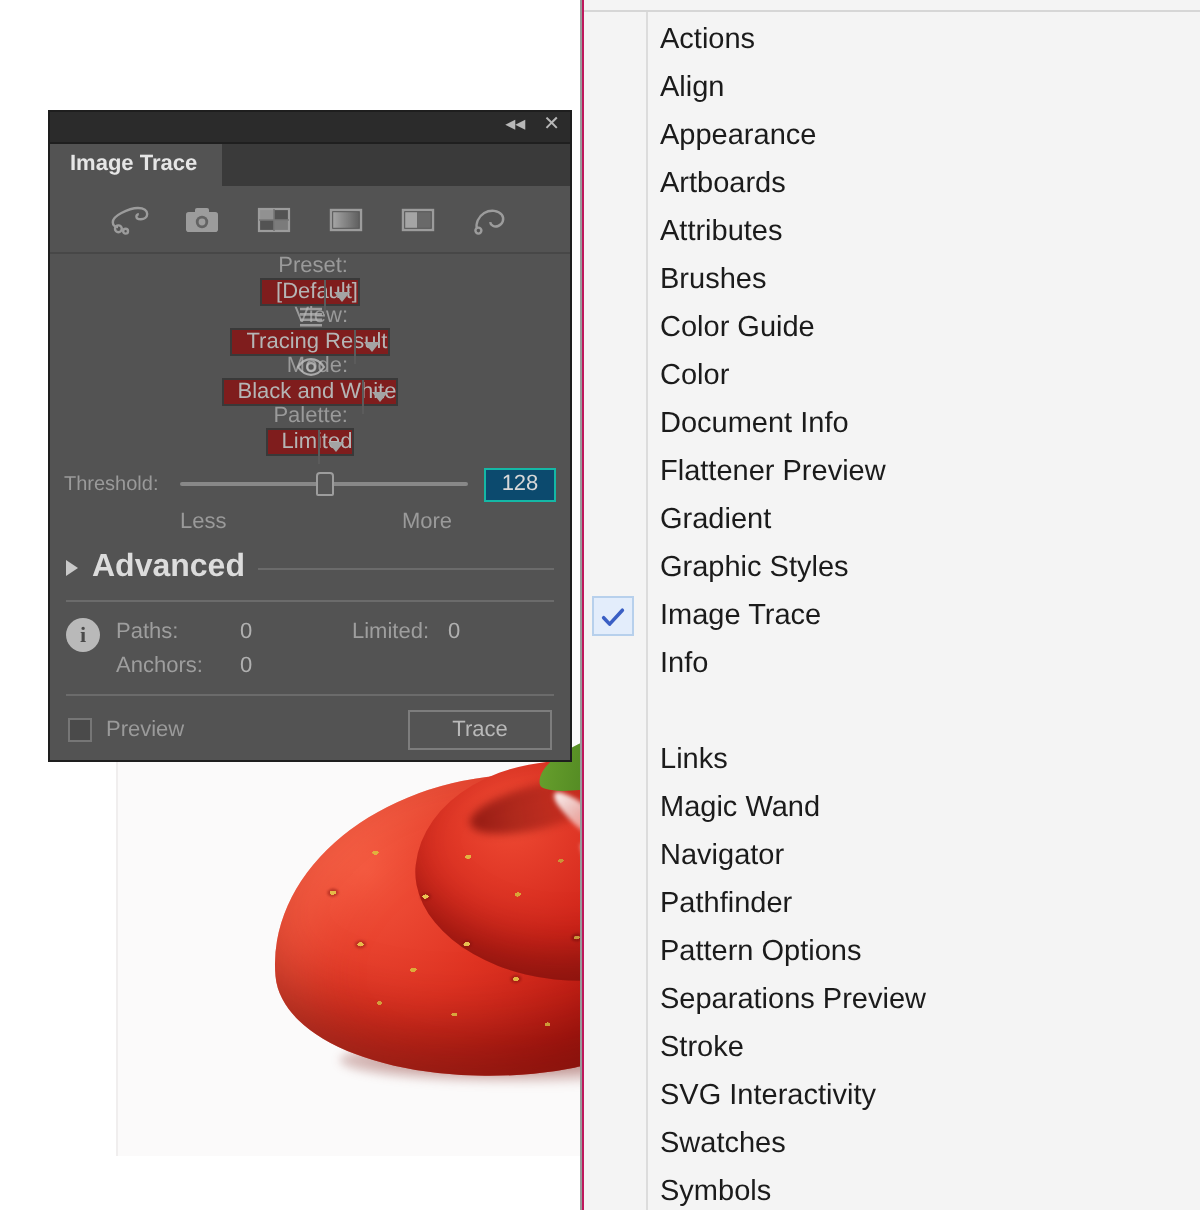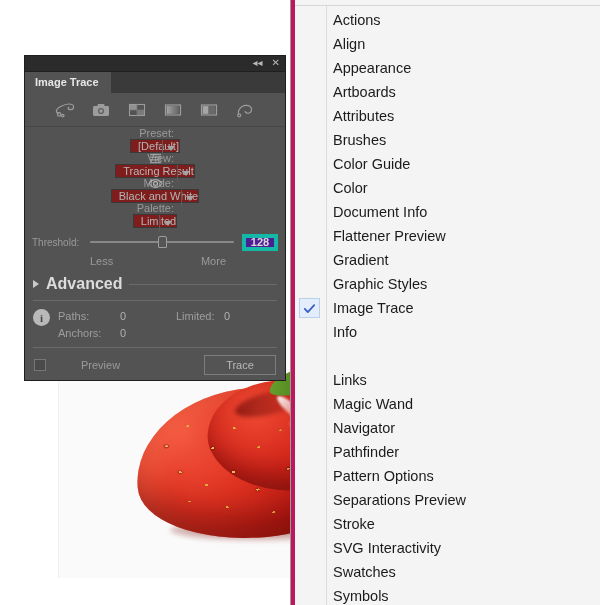--- a/index.html
+++ b/index.html
@@ -160,22 +160,22 @@
 
   .thr-row { display: flex; align-items: center; height: 22px; padding: 0 7px; margin-top: 4px; }
   .thr-label { width: 58px; text-align: left; padding-right: 6px; color: #9a9a9a; font-size: 10px; }
   .slider { flex: 1; position: relative; height: 14px; margin-right: 8px; cursor: pointer; }
   .slider-track { position: absolute; left: 0; right: 0; top: 6px; height: 2px; background: #888; border-radius: 1px; }
   .slider-knob {
     position: absolute; left: 50%; top: 1px; width: 9px; height: 12px; margin-left: -4px;
     background: #555; border: 1px solid #9d9d9d; border-radius: 2px 2px 1px 1px; cursor: grab;
   }
   .thr-field {
-    width: 36px; height: 17px; background: #4c1d95; border: 4px solid #14b8a6;
-    color: #d8d8d8; font-size: 11px; display: flex; align-items: center; justify-content: center; cursor: text; font-weight: bold;
+    width: 36px; height: 17px; background: #0c4a6e; border: 1px solid #14b8a6;
+    color: #d8d8d8; font-size: 11px; display: flex; align-items: center; justify-content: center; cursor: text;
   }
   .thr-legend { display: flex; padding: 0 7px 0 65px; height: 16px; align-items: center; color: #9a9a9a; font-size: 11px; }
   .thr-less { }
   .thr-more { margin-left: auto; margin-right: 52px; }
 
   .adv-row { display: flex; align-items: center; height: 22px; padding: 0 8px; margin-top: 4px; gap: 7px; }
   .caret-r { width: 0; height: 0; border-top: 4.5px solid transparent; border-bottom: 4.5px solid transparent; border-left: 6px solid #c9c9c9; cursor: pointer; }
   .adv-label { color: #dcdcdc; font-size: 16px; font-weight: bold; cursor: pointer; text-align: center; }
   .adv-rule { flex: 1; height: 1px; background: #6b6b6b; }
 
@@ -186,32 +186,32 @@
     font-size: 11px; font-weight: bold; display: flex; align-items: center; justify-content: center;
     font-family: "Liberation Serif", serif; margin-top: 2px; flex: none; }
   .info-grid { flex: 1; }
   .info-line { display: flex; height: 17px; align-items: center; font-size: 11px; color: #9e9e9e; }
   .ig-k { width: 62px; }
   .ig-v { width: 56px; color: #b0b0b0; }
   .ig-k2 { width: 48px; }
 
   .sep2 { height: 1px; background: #6b6b6b; margin: 2px 8px 0 8px; }
 
-  .foot { display: flex; align-items: center; padding: 7px 9px 0 9px; gap: 28px; }
+  .foot { display: flex; align-items: center; padding: 7px 9px 0 9px; }
   .chk { width: 12px; height: 12px; background: #4a4a4a; border: 1px solid #767676; cursor: pointer; flex: none; }
   .foot-label { margin-left: 7px; color: #9a9a9a; font-size: 11px; cursor: pointer; }
   .trace-btn {
     margin-left: auto; width: 72px; height: 20px; background: #545454; border: 1px solid #7d7d7d;
     color: #b9b9b9; font-size: 11px; display: flex; align-items: center; justify-content: center; cursor: pointer;
   }
 
   
   .menu {
     position: absolute; left: 291px; top: 0; width: 309px; height: 605px;
-    background: #f4f4f4; border-left: 4px solid #be185d;
+    background: #f4f4f4; border-left: 1px solid #be185d;
   }
   .menu-topgap { height: 6px; border-bottom: 1px solid #d6d6d6; }
   .menu-col-rule { position: absolute; left: 31px; top: 6px; width: 1px; height: 599px; background: #dcdcdc; }
   .menu-list { position: relative; padding-top: 2px; }
   .menu-item {
     position: relative; height: 24px; display: flex; align-items: center;
     font-size: 14.5px; color: #1b1b1b; cursor: pointer;
   }
   .menu-item .mi-check { position: absolute; left: 4px; top: 2px; width: 21px; height: 20px; }
   .menu-item.checked .mi-check { background: #e3edfb; border: 1px solid #b7d0ec; }

